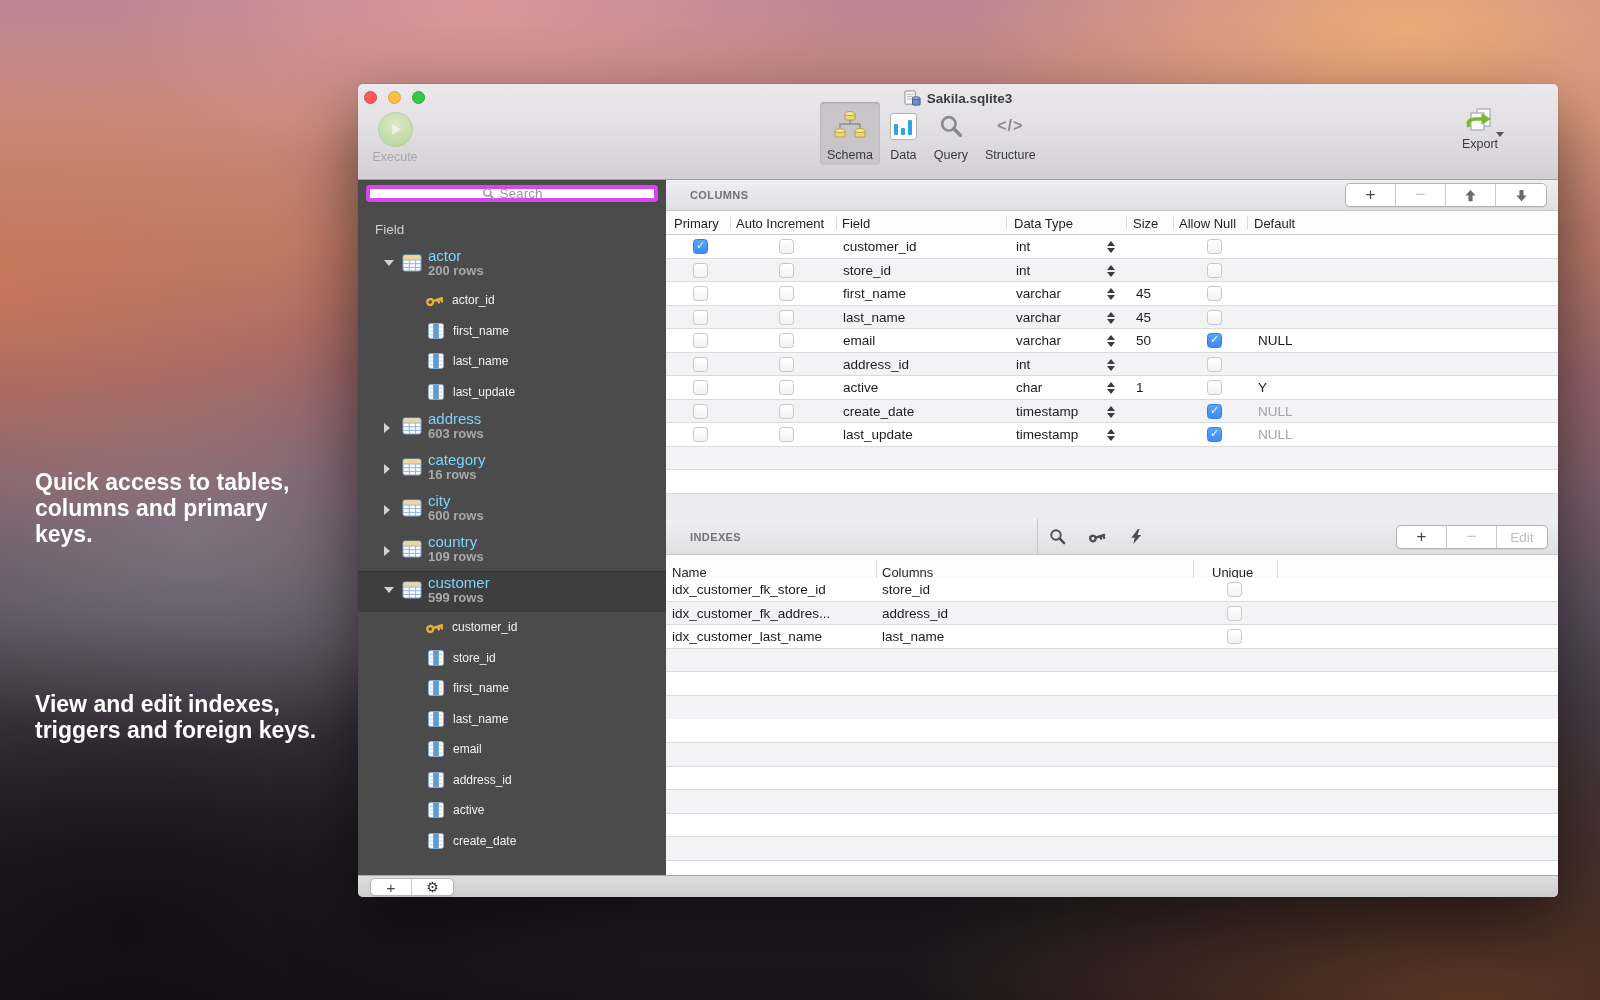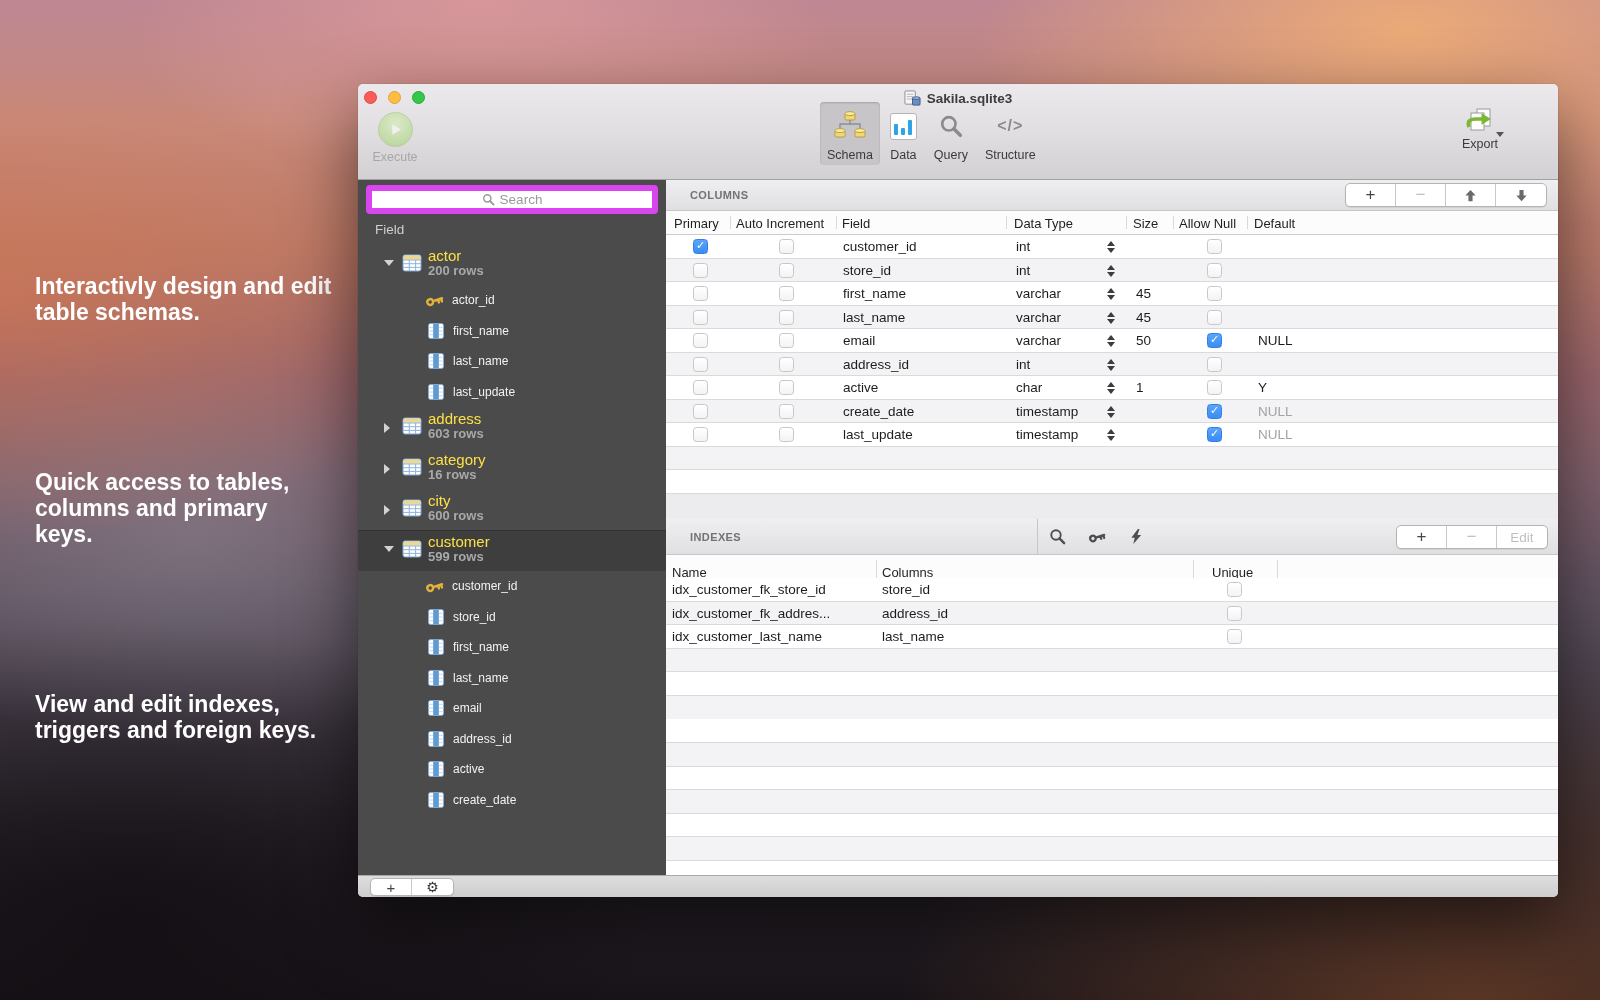--- a/index.html
+++ b/index.html
@@ -52,33 +52,33 @@
   .tab.selected{background:#c7c5c8;box-shadow:inset 0 1px 2px rgba(0,0,0,.18);}
   .glyph-code{font-size:16px;font-weight:bold;color:#8b8b8d;letter-spacing:1px;}
   .dataicon{width:27px;height:27px;background:#fff;border:1px solid #b5b5b7;border-radius:3px;
     display:flex;align-items:flex-end;justify-content:center;gap:3px;padding-bottom:4px;}
   .dataicon i{display:block;width:4px;background:#2ba4e8;border-radius:1px;}
 
   .export{position:absolute;right:46px;top:24px;width:64px;text-align:center;}
 
   
   .sidebar{position:absolute;left:0;top:96px;width:308px;bottom:22px;background:#4b4b4c;}
-  .searchfield{position:absolute;left:8px;right:8px;top:5px;height:29px;background:#fff;
-    border:6px solid #d946ef;border-radius:4px;display:flex;align-items:center;justify-content:center;gap:5px;}
+  .searchfield{position:absolute;left:8px;right:8px;top:5px;height:17px;background:#fff;
+    border:4px solid #d946ef;border-radius:4px;display:flex;align-items:center;justify-content:center;gap:5px;}
   .searchfield span{color:#9a9a9a;font-size:13.5px;}
   .sb-section{position:absolute;left:17px;top:42px;font-size:13.5px;color:#cfcfcf;}
   .tree{position:absolute;left:0;right:0;top:64px;}
   .titem{position:relative;height:41px;}
   .titem.selected{background:rgba(0,0,0,.16);box-shadow:inset 0 1px 0 rgba(0,0,0,.18);}
   .disc{position:absolute;left:26px;top:16px;width:0;height:0;}
   .disc.down{border-left:5px solid transparent;border-right:5px solid transparent;border-top:6px solid #d2d2d2;}
   .disc.right{border-top:5px solid transparent;border-bottom:5px solid transparent;border-left:6px solid #d2d2d2;}
   .titem .icon{position:absolute;left:44px;top:9px;}
   .tmeta{position:absolute;left:70px;top:3px;}
-  .tname{font-size:15px;color:#fde047;line-height:18px;}
+  .tname{font-size:15px;color:#7dd3fc;line-height:18px;}
   .trows{font-size:13px;color:#a9a9a9;font-weight:bold;line-height:12px;}
   .citem{position:relative;height:30.5px;display:flex;align-items:center;padding-left:70px;gap:9px;}
   .citem span{color:#f2f2f2;font-size:12px;}
   .citem .keyic{margin-left:-3px;margin-right:-2px;}
 
   
   .bottombar{position:absolute;left:0;right:0;bottom:0;height:22px;
     background:linear-gradient(180deg,#dedede,#cdcdcd);border-top:1px solid #a9a9a9;}
   .seg{display:flex;background:#fff;border:1px solid #b4b4b4;border-radius:5px;overflow:hidden;
     box-shadow:0 1px 1px rgba(0,0,0,.08);}
@@ -200,21 +200,20 @@
       <rect x="9" y="8" width="8" height="8" rx="1" fill="#6b8fc0" stroke="#3a5a8a"></rect>
       <ellipse cx="13" cy="8.6" rx="4" ry="1.5" fill="#8fb0da" stroke="#3a5a8a" stroke-width=".8"></ellipse>
     </symbol>
     <symbol id="i-play" viewBox="0 0 14 14">
       <path d="M4 2 L12 7 L4 12 z" fill="#fff"></path>
     </symbol>
   </defs>
 </svg>
 
 <div class="desktop">
-  <div class="caption cap1">Interactivly design and edit table schemas.</div>
   <div class="caption cap3">View and edit indexes, triggers and foreign keys.</div>
   <div class="caption cap2">Quick access to tables, columns and primary keys.</div>
 
   <div class="win">
 
     <div class="header">
       <span class="tl red"></span>
       <span class="tl yellow"></span>
       <span class="tl green"></span>
       <div class="titlewrap">
@@ -344,20 +343,30 @@
           </div>
         </div>
         <div class="titem">
           <span class="disc right"></span>
           <svg class="icon" width="20" height="20">
               <use href="#i-table"></use>
             </svg>
           <div class="tmeta">
             <div class="tname">city</div>
             <div class="trows">600 rows</div>
+          </div>
+        </div>
+        <div class="titem">
+          <span class="disc right"></span>
+          <svg class="icon" width="20" height="20">
+              <use href="#i-table"></use>
+            </svg>
+          <div class="tmeta">
+            <div class="tname">country</div>
+            <div class="trows">109 rows</div>
           </div>
         </div>
 
         <div class="titem selected">
           <span class="disc down"></span>
           <svg class="icon" width="20" height="20">
               <use href="#i-table"></use>
             </svg>
           <div class="tmeta">
             <div class="tname">customer</div>

